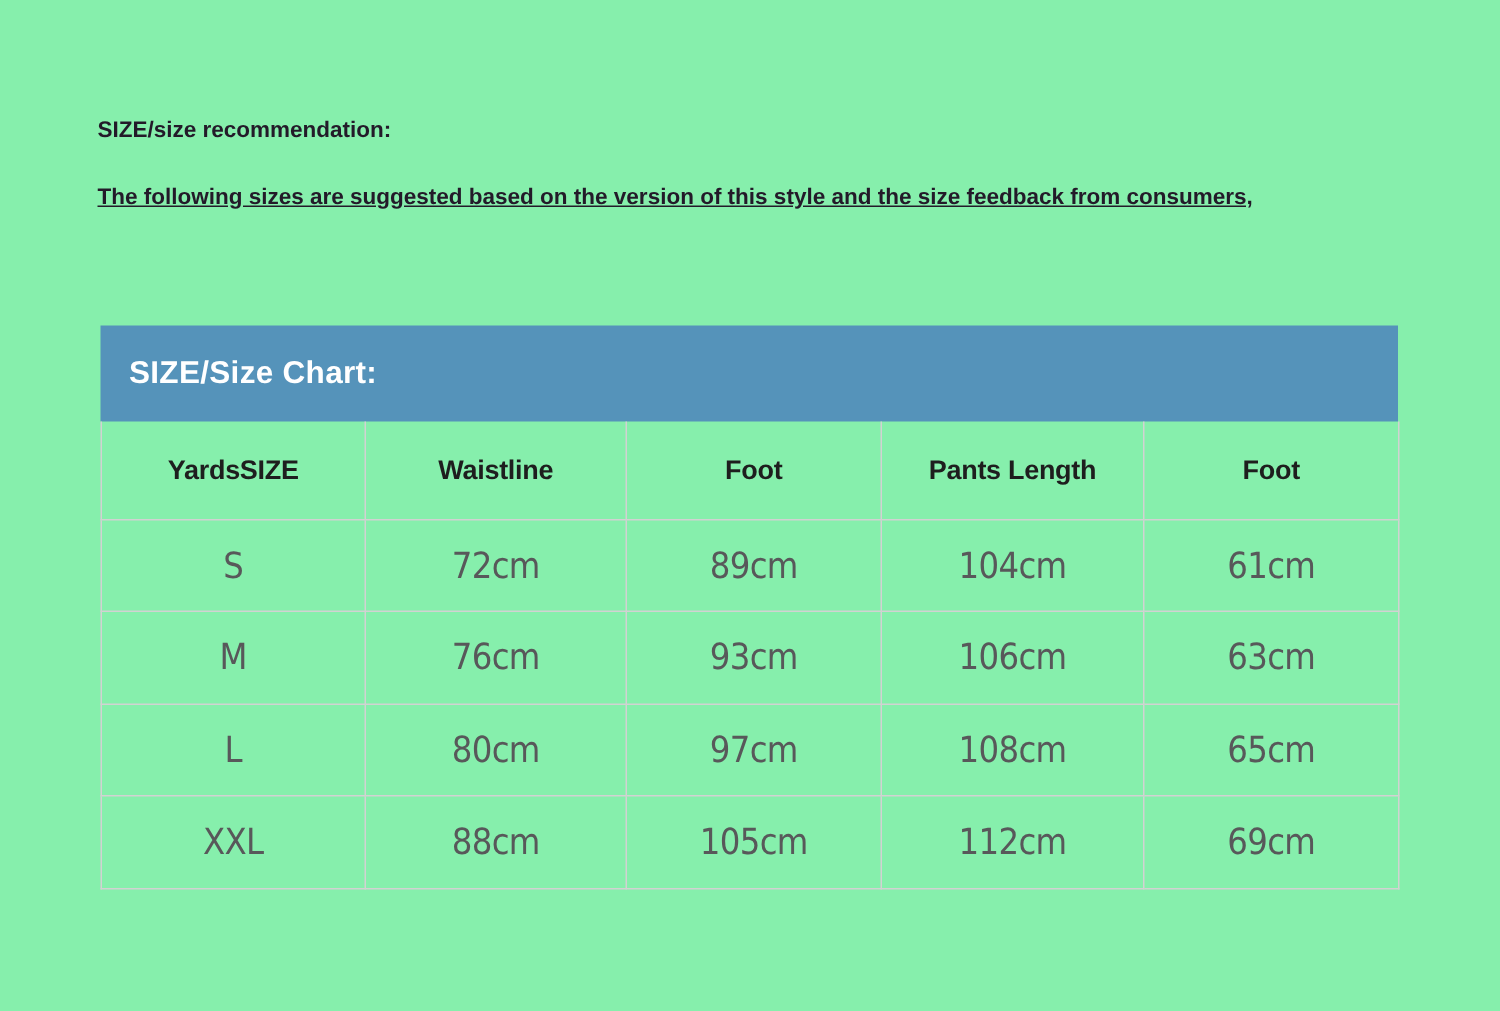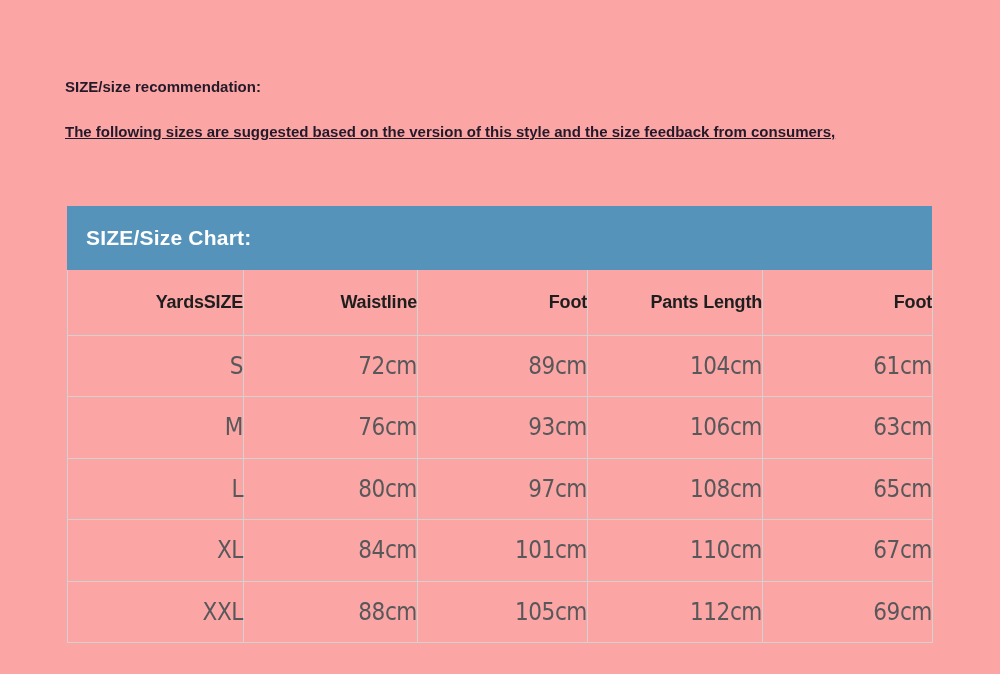--- a/index.html
+++ b/index.html
@@ -4,21 +4,21 @@
 <style>
   html, body {
     margin: 0;
     padding: 0;
     background: #ffffff;
   }
   .page {
     position: relative;
     width: 1000px;
     height: 674px;
-    background: #fca5a5;
+    background: #86efac;
     overflow: hidden;
     font-family: "Liberation Sans", sans-serif;
   }
   .rec-heading {
     position: absolute;
     left: 65px;
     top: 78px;
     font-size: 15px;
     line-height: 17px;
     font-weight: bold;
@@ -34,21 +34,21 @@
     font-weight: bold;
     color: #231a29;
   }
   .rec-body .line {
     white-space: nowrap;
     text-decoration: underline;
   }
   .size-chart {
     position: absolute;
     left: 67px;
-    top: 206px;
+    top: 217px;
     width: 865px;
   }
   .chart-title-bar {
     height: 64px;
     background: #5593ba;
     display: flex;
     align-items: center;
     padding-left: 19px;
     box-sizing: border-box;
   }
@@ -60,21 +60,21 @@
     white-space: nowrap;
   }
   table.size-table {
     width: 865px;
     border-collapse: collapse;
     table-layout: fixed;
   }
   .size-table th,
   .size-table td {
     border: 1px solid #d2d2d2;
-    text-align: right;
+    text-align: center;
     vertical-align: middle;
     padding: 0;
   }
   .size-table thead tr {
     height: 65px;
   }
   .size-table th {
     border-top: none;
     font-size: 18px;
     font-weight: bold;
@@ -143,27 +143,20 @@
           <td>63cm</td>
         </tr>
         <tr>
           <td>L</td>
           <td>80cm</td>
           <td>97cm</td>
           <td>108cm</td>
           <td>65cm</td>
         </tr>
         <tr>
-          <td>XL</td>
-          <td>84cm</td>
-          <td>101cm</td>
-          <td>110cm</td>
-          <td>67cm</td>
-        </tr>
-        <tr>
           <td>XXL</td>
           <td>88cm</td>
           <td>105cm</td>
           <td>112cm</td>
           <td>69cm</td>
         </tr>
       </tbody>
     </table>
 
   </div>

